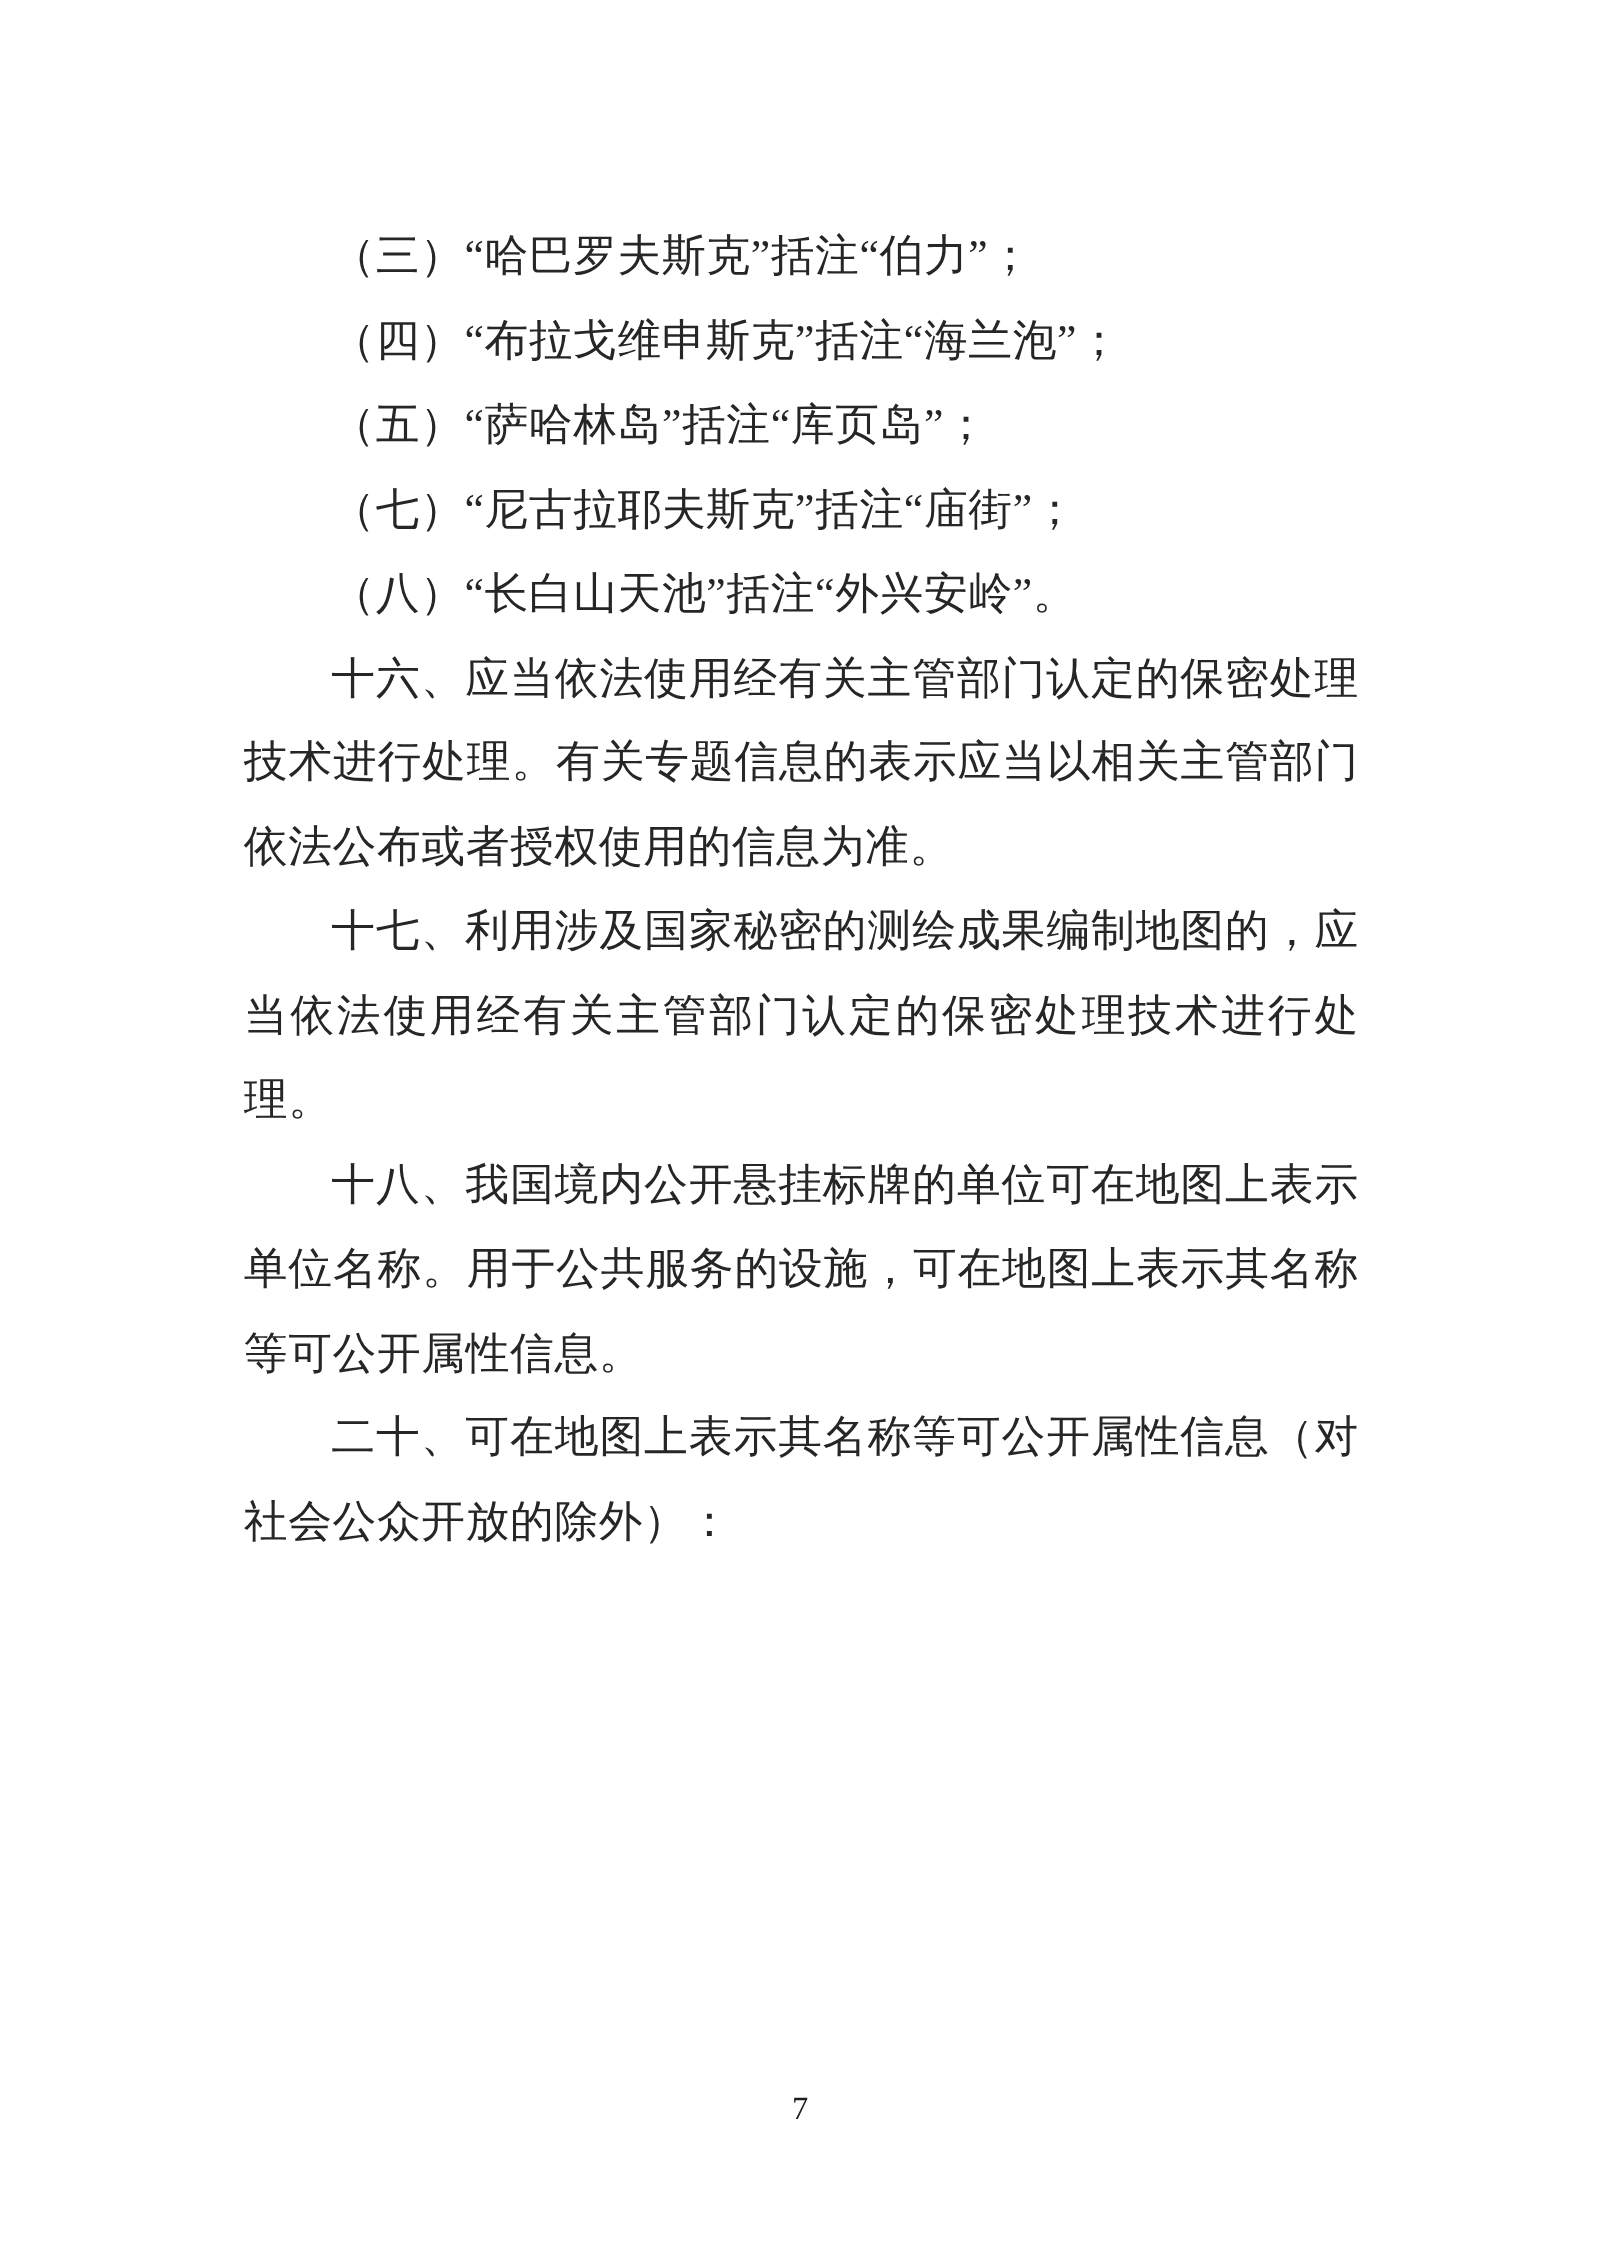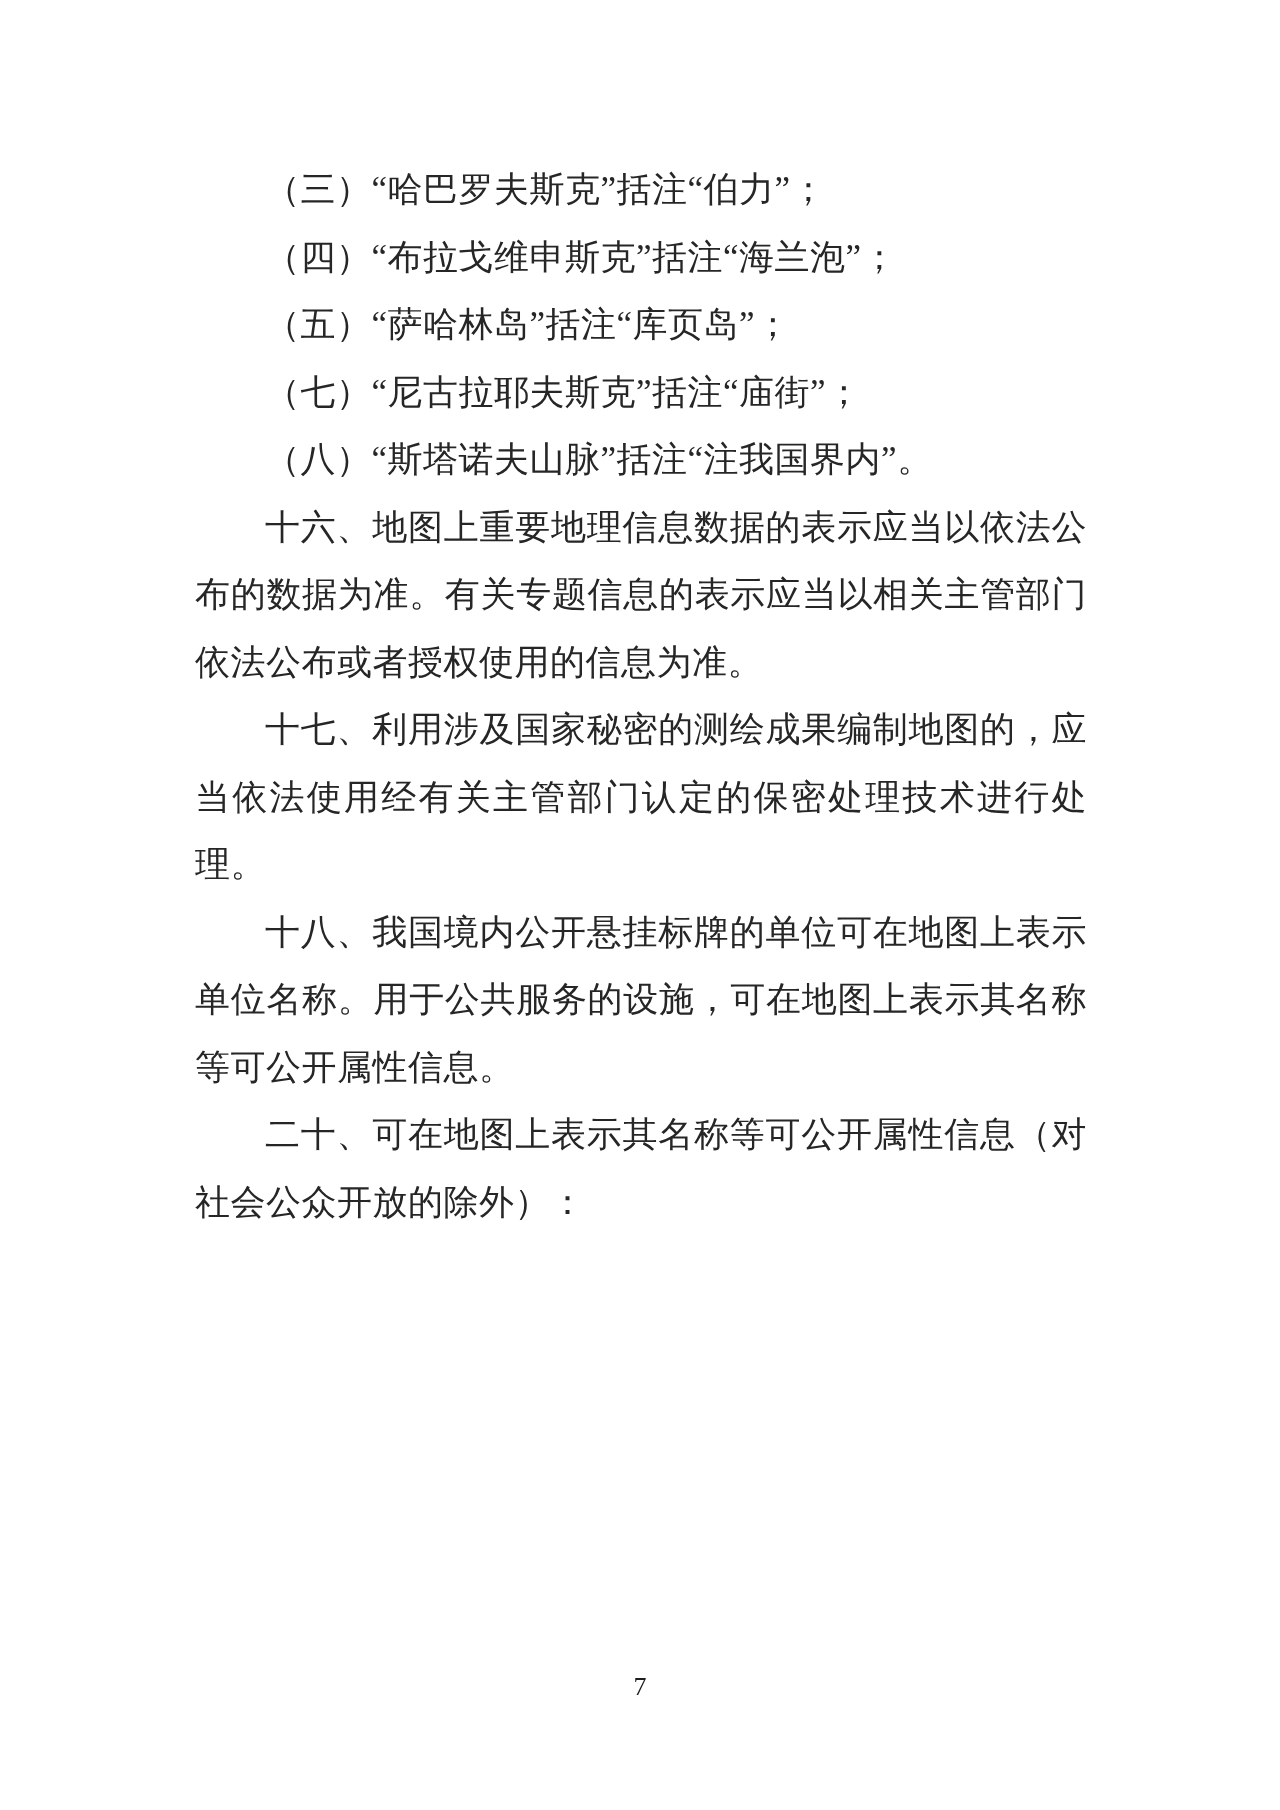--- a/index.html
+++ b/index.html
@@ -12,21 +12,21 @@
     width: 1280px;
     height: 1810px;
     background: #ffffff;
     overflow: hidden;
     font-family: "Liberation Serif", "DejaVu Serif", serif;
     color: #262626;
   }
   .content {
     position: absolute;
     left: 195px;
-    top: 156px;
+    top: 171px;
     width: 892px;
   }
   .para {
     margin: 0;
     font-size: 35px;
     line-height: 67.5px;
     text-indent: 2em;
     text-align: justify;
     text-justify: inter-character;
     letter-spacing: 0.5px;
@@ -45,20 +45,20 @@
 </style>
 </head>
 <body>
 
 <div class="sheet">
   <div class="content">
     <p class="para">（三）“哈巴罗夫斯克”括注“伯力”；</p>
     <p class="para">（四）“布拉戈维申斯克”括注“海兰泡”；</p>
     <p class="para">（五）“萨哈林岛”括注“库页岛”；</p>
     <p class="para">（七）“尼古拉耶夫斯克”括注“庙街”；</p>
-    <p class="para">（八）“斯塔诺夫山脉”括注“注我国界内”。</p>
-    <p class="para">十六、地图上重要地理信息数据的表示应当以依法公布的数据为准。有关专题信息的表示应当以相关主管部门依法公布或者授权使用的信息为准。</p>
+    <p class="para">（八）“长白山天池”括注“外兴安岭”。</p>
+    <p class="para">十六、应当依法使用经有关主管部门认定的保密处理技术进行处理。有关专题信息的表示应当以相关主管部门依法公布或者授权使用的信息为准。</p>
     <p class="para">十七、利用涉及国家秘密的测绘成果编制地图的，应当依法使用经有关主管部门认定的保密处理技术进行处理。</p>
     <p class="para">十八、我国境内公开悬挂标牌的单位可在地图上表示单位名称。用于公共服务的设施，可在地图上表示其名称等可公开属性信息。</p>
     <p class="para">二十、可在地图上表示其名称等可公开属性信息（对社会公众开放的除外）：</p>
   </div>
   <div class="footer">7</div>
 </div>
 
 </body></html>

